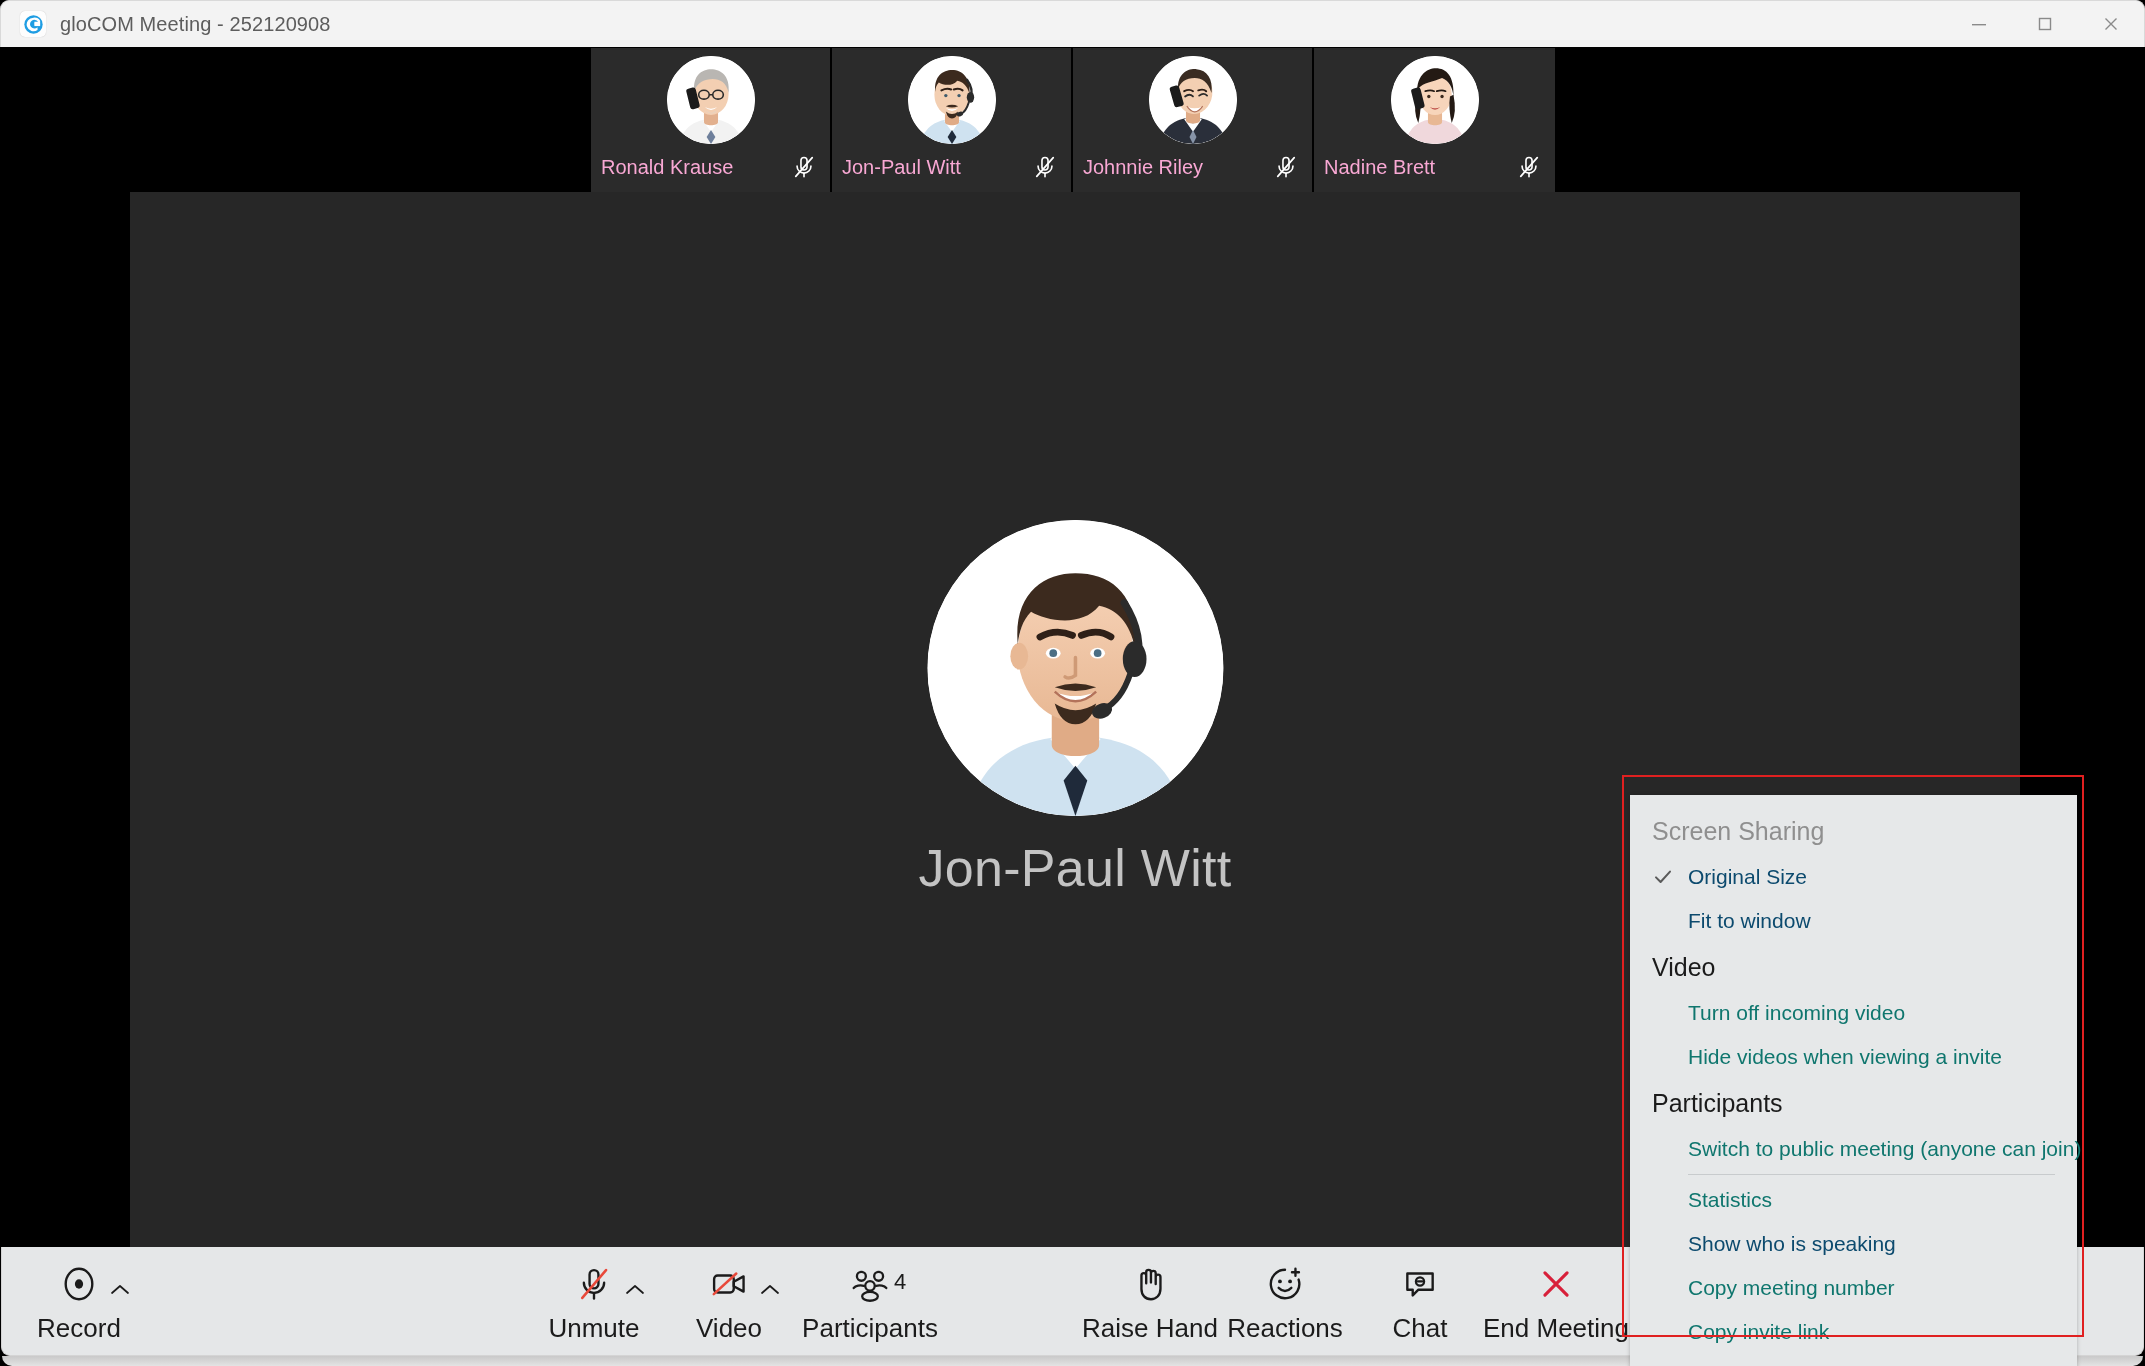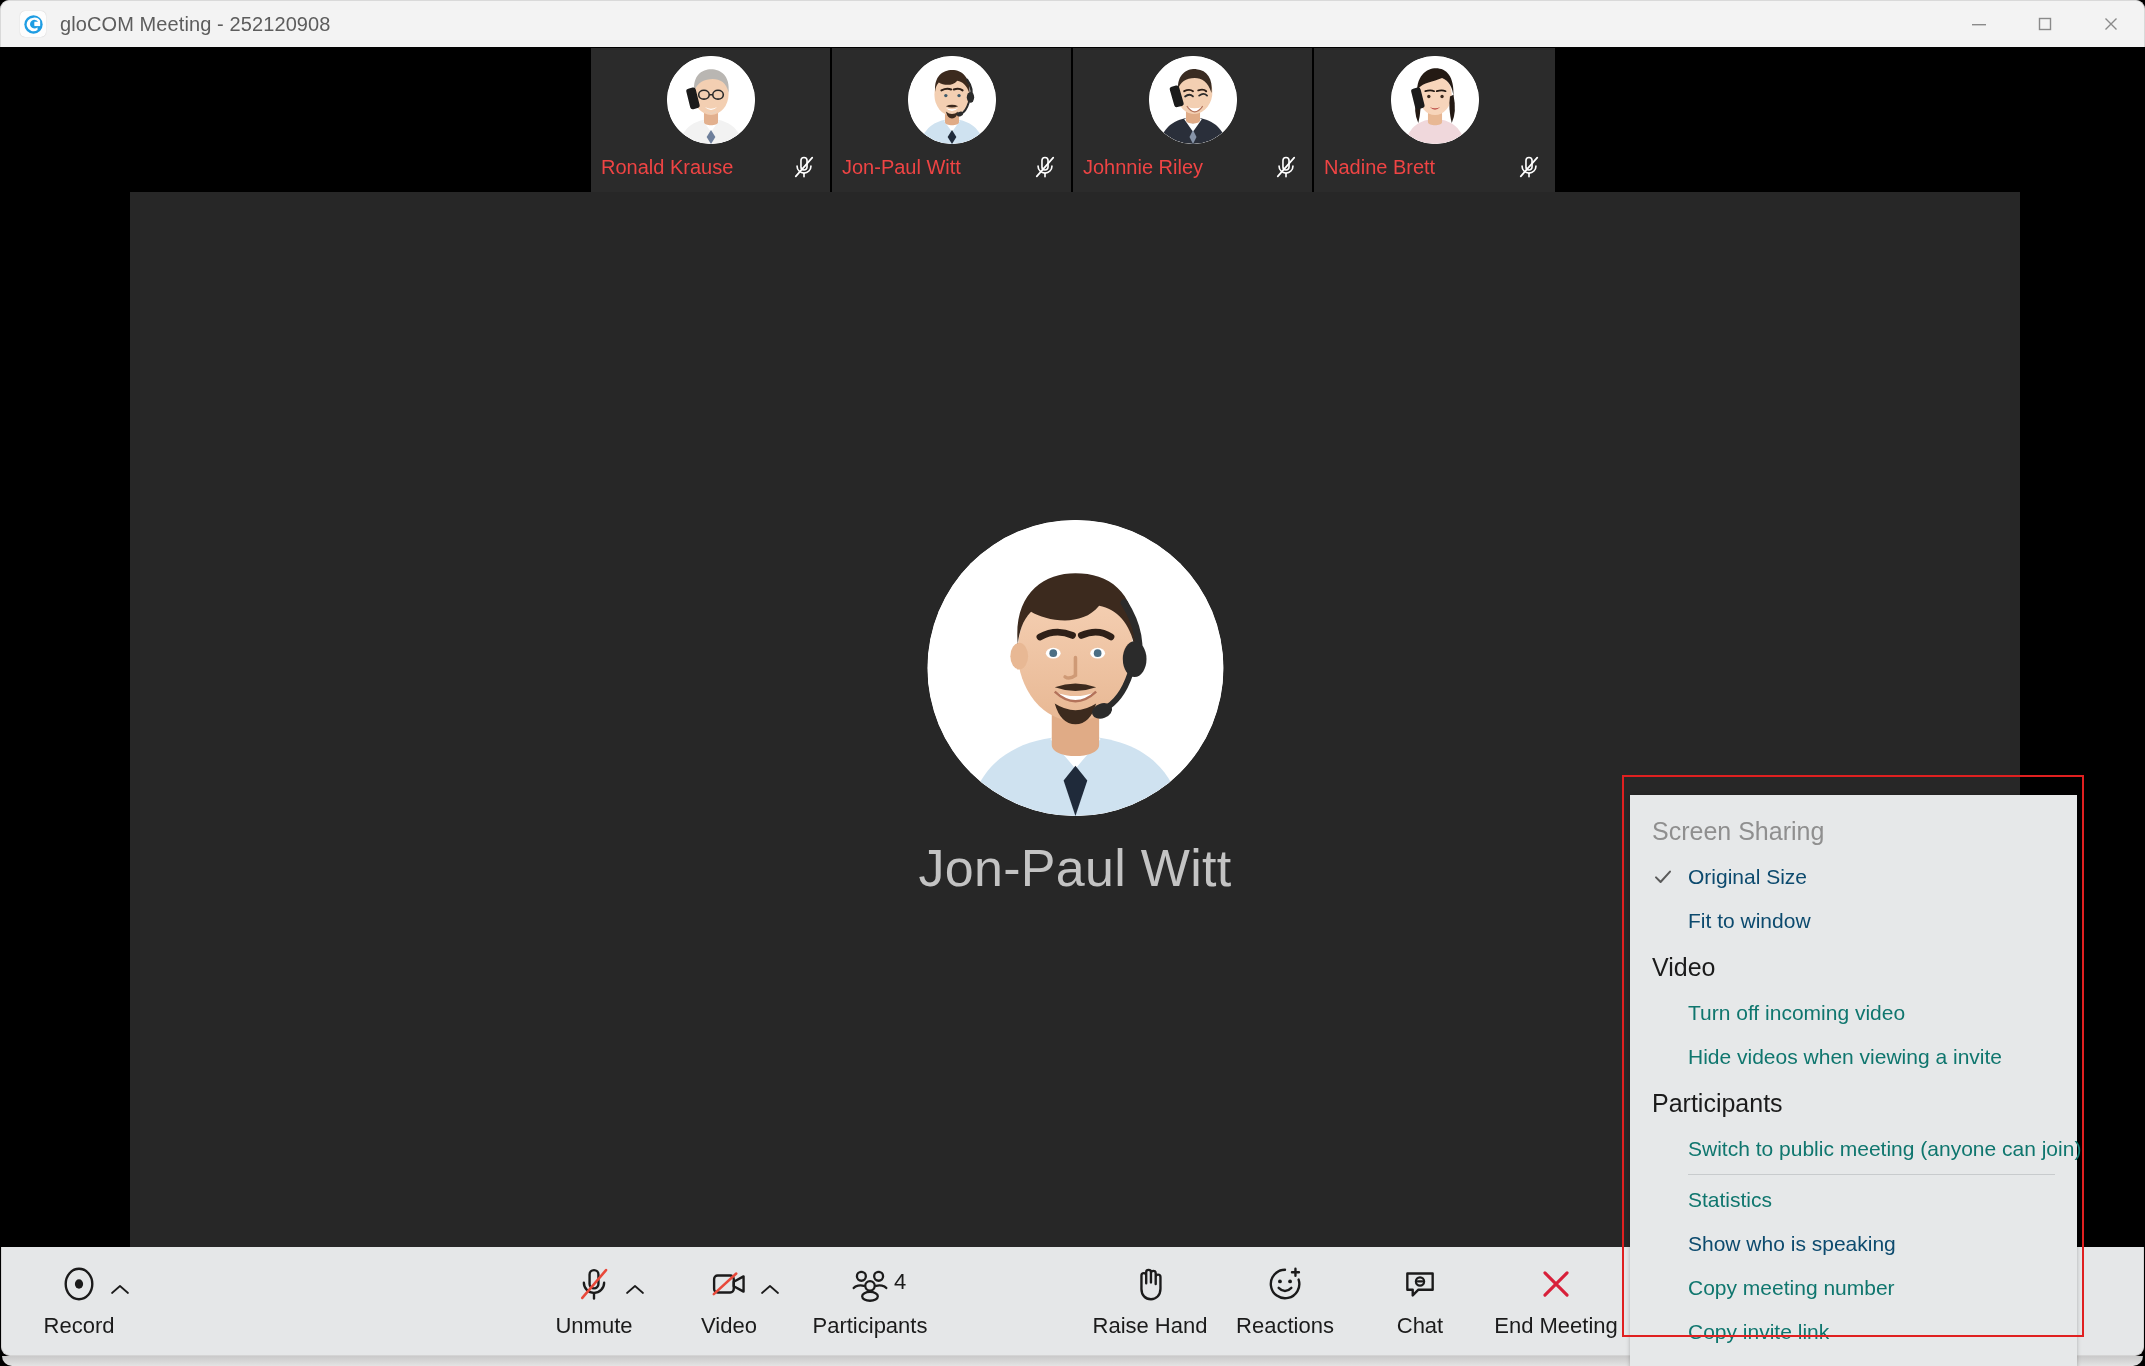--- a/index.html
+++ b/index.html
@@ -97,21 +97,21 @@
     height: 88px;
     border-radius: 50%;
     overflow: hidden;
     background: #fff;
   }
   .thumb-name {
     position: absolute;
     left: 10px;
     bottom: 13px;
     font-size: 20px;
-    color: #ef4444;
+    color: #f9a8d4;
     white-space: nowrap;
   }
   .thumb-mute {
     position: absolute;
     right: 13px;
     bottom: 12px;
     width: 26px;
     height: 26px;
   }
 
@@ -196,21 +196,21 @@
     cursor: default;
   }
   .tb-icon {
     height: 40px;
     display: flex;
     align-items: center;
     justify-content: center;
   }
   .tb-label {
     margin-top: 9px;
-    font-size: 22px;
+    font-size: 26px;
     color: #1b1b1b;
     white-space: nowrap;
   }
   .tb-caret {
     position: absolute;
     top: 34px;
     width: 26px;
     height: 18px;
   }
   .tb-badge {

